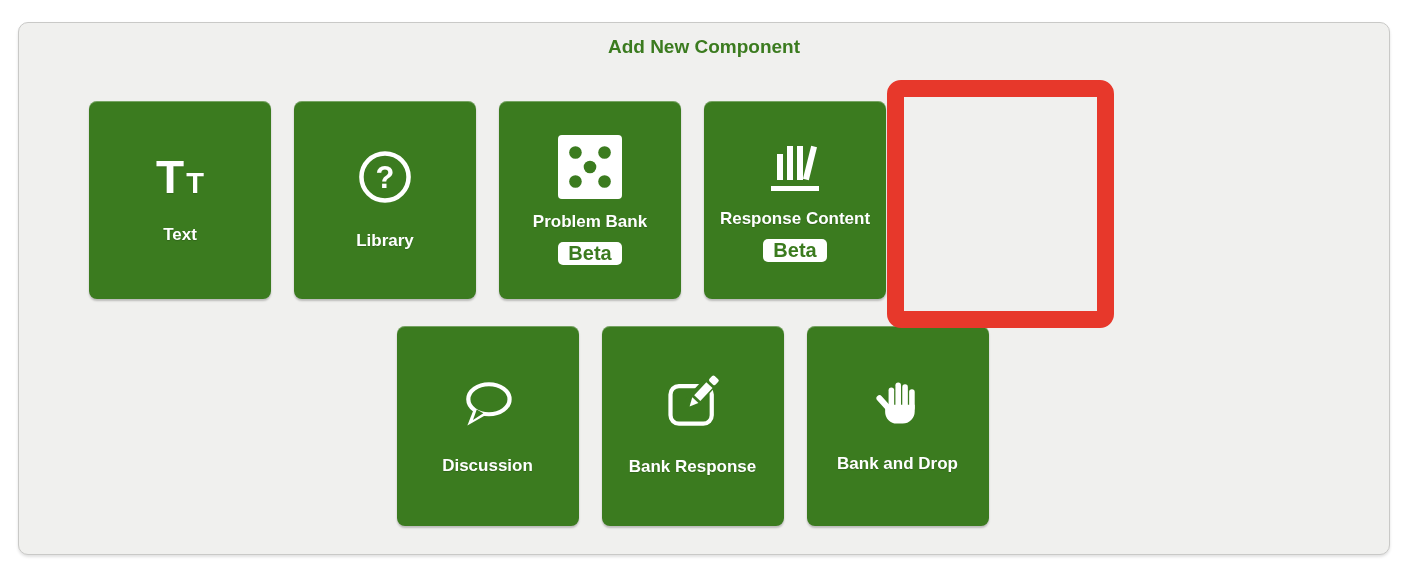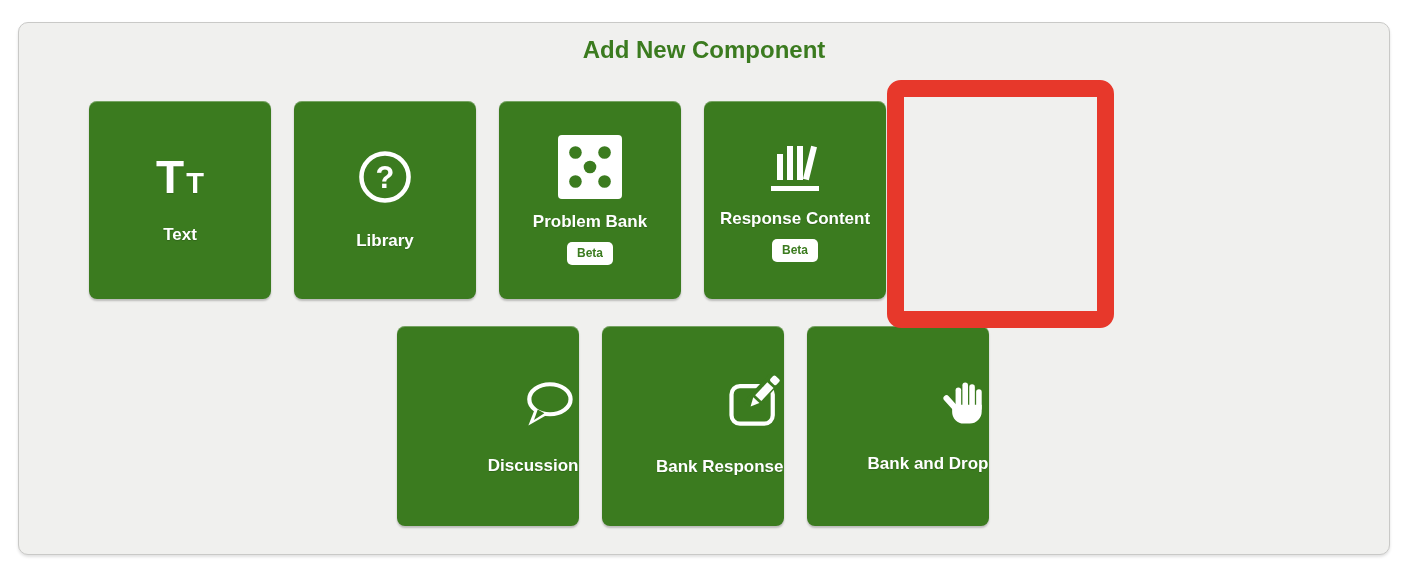--- a/index.html
+++ b/index.html
@@ -15,52 +15,52 @@
   .panel{
     position:absolute;left:18px;top:22px;width:1372px;height:533px;
     background:var(--panel-bg);
     border:1px solid var(--panel-border);
     border-radius:10px;
     box-shadow:0 2px 3px rgba(0,0,0,0.12);
   }
   .panel-title{
     text-align:center;
     margin-top:13px;
-    font-size:24px;
+    font-size:19px;
     font-weight:bold;
     color:var(--green);
   }
   .rows{
     position:absolute;left:70px;top:78px;width:1207px;
     display:flex;flex-direction:column;
   }
   .tile-row{display:flex;gap:23px;}
   .tile-row.second{justify-content:center;margin-top:27px;}
   .tile{
     width:182px;height:198px;
     background:var(--green);
     border:none;
     border-radius:8px;
     color:#fff;
     display:flex;flex-direction:column;align-items:center;justify-content:center;
     cursor:pointer;
     box-shadow:inset 0 1px 0 rgba(255,255,255,0.30), 0 2px 2px rgba(0,0,0,0.22);
     font-family:"Liberation Sans", sans-serif;
   }
-  .tile-row.second .tile{height:200px;align-items:flex-end;}
+  .tile-row.second .tile{height:200px;}
   .tile-icon{display:flex;align-items:center;justify-content:center;margin-bottom:24px;}
   .tile.has-beta .tile-icon{margin-bottom:12px;}
   .tile-label{
     font-size:17px;font-weight:bold;color:#fff;line-height:22px;
     text-shadow:0 1px 1px rgba(0,0,0,0.18);
   }
   .beta-badge{
     margin-top:9px;
     background:#fff;color:var(--green);
-    font-size:12px;font-weight:bold;
+    font-size:20px;font-weight:bold;
     padding:2px 10px 3px;
     border-radius:5px;
     line-height:18px;
   }
   
   .tt{display:flex;align-items:baseline;font-weight:bold;color:#fff;
       text-shadow:0 1px 1px rgba(0,0,0,0.15);}
   .tt .big{font-size:46px;line-height:46px;}
   .tt .small{font-size:29px;line-height:29px;margin-left:2px;}
   

